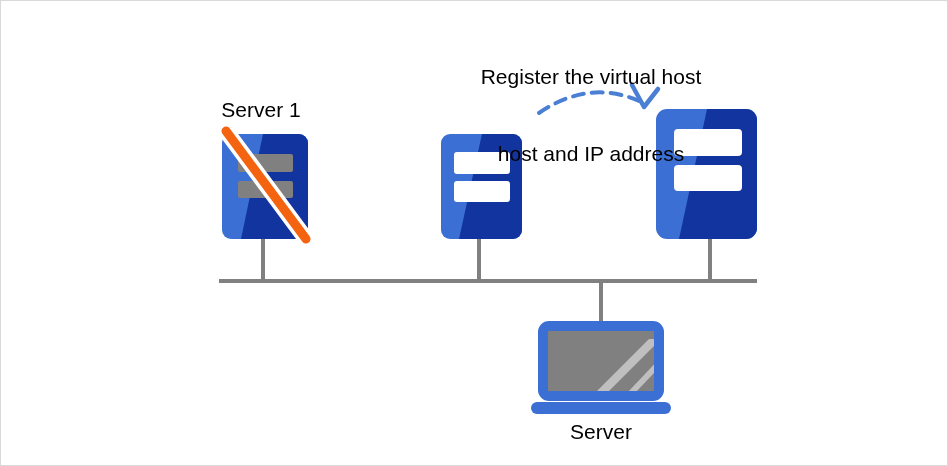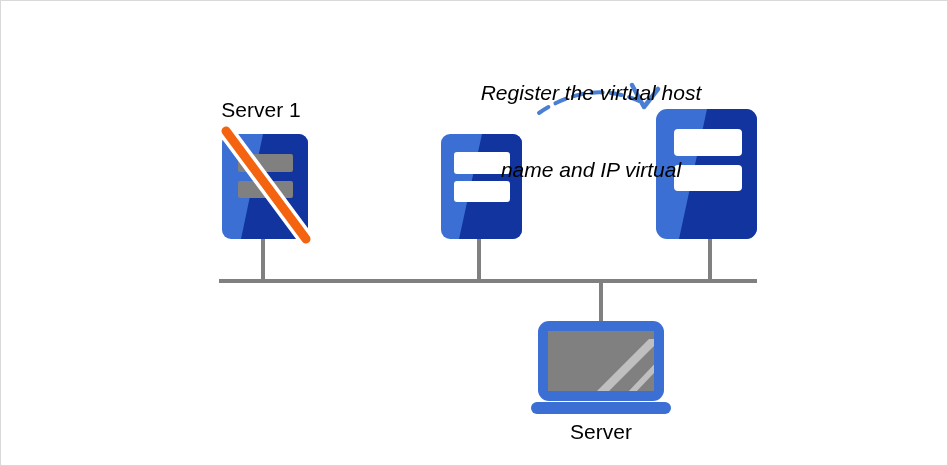--- a/index.html
+++ b/index.html
@@ -36,21 +36,21 @@
     text-align: center;
   }
   .annotation-label {
     font-size: 21px;
     text-align: center;
   }
   #label-server1 { left: 170px; top: 96px; width: 180px; }
   #label-server2 { left: 385px; top: 96px; width: 180px; }
   #label-ddns    { left: 768px; top: 80px; width: 180px; text-align: left; }
   #label-client  { left: 510px; top: 418px; width: 180px; }
-  #label-annotation { left: 425px; top: 28px; width: 330px; font-style: italic; }
+  #label-annotation { left: 425px; top: 12px; width: 330px; }
 </style>
 </head>
 <body>
 
 <div id="canvas">
 
   <svg class="svg-layer" viewBox="0 0 948 466">
     <defs>
 
       <clipPath id="clip-srv1">
@@ -129,21 +129,21 @@
         <polygon points="648,338 660,338 606,392 594,392" fill="#bfbfbf"></polygon>
         <polygon points="664,352 672,352 634,392 626,392" fill="#bfbfbf"></polygon>
       </g>
 
       <rect x="530" y="401" width="140" height="12" rx="6" ry="6" fill="#3b6fd4"></rect>
     </g>
   </svg>
 
   <div class="label annotation-label" id="label-annotation">
     <div>Register the virtual host</div>
-    <div>name and IP virtual</div>
+    <div>host and IP address</div>
   </div>
 
   <div class="label node-label" id="label-server1">Server 1</div>
 
 
 
   <div class="label node-label" id="label-client">Server</div>
 
 </div>
 

